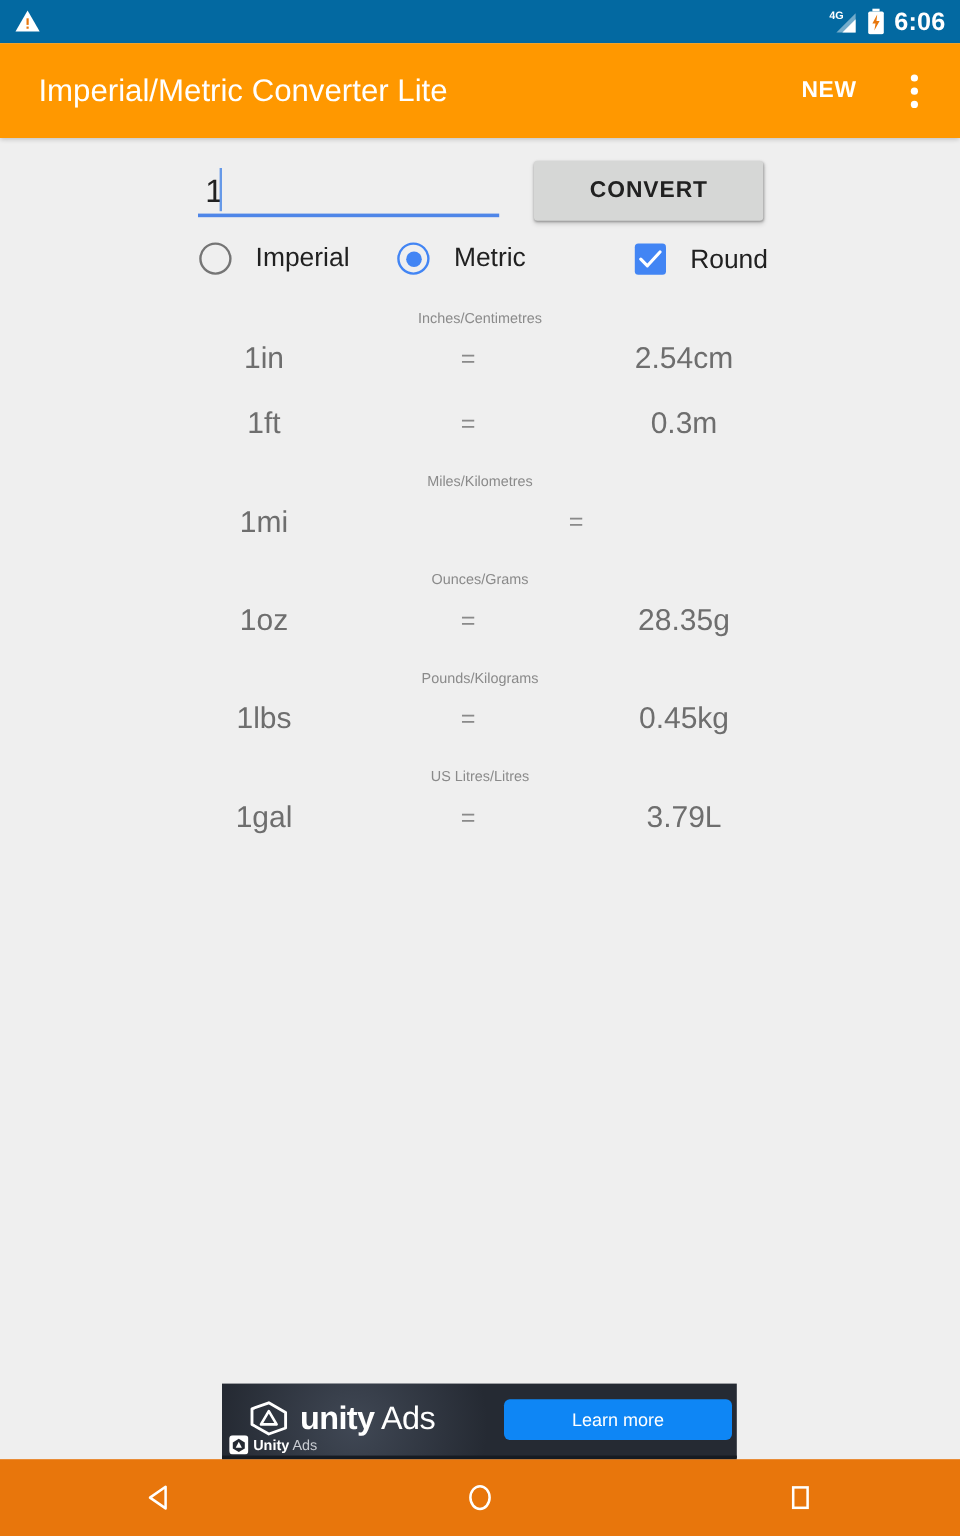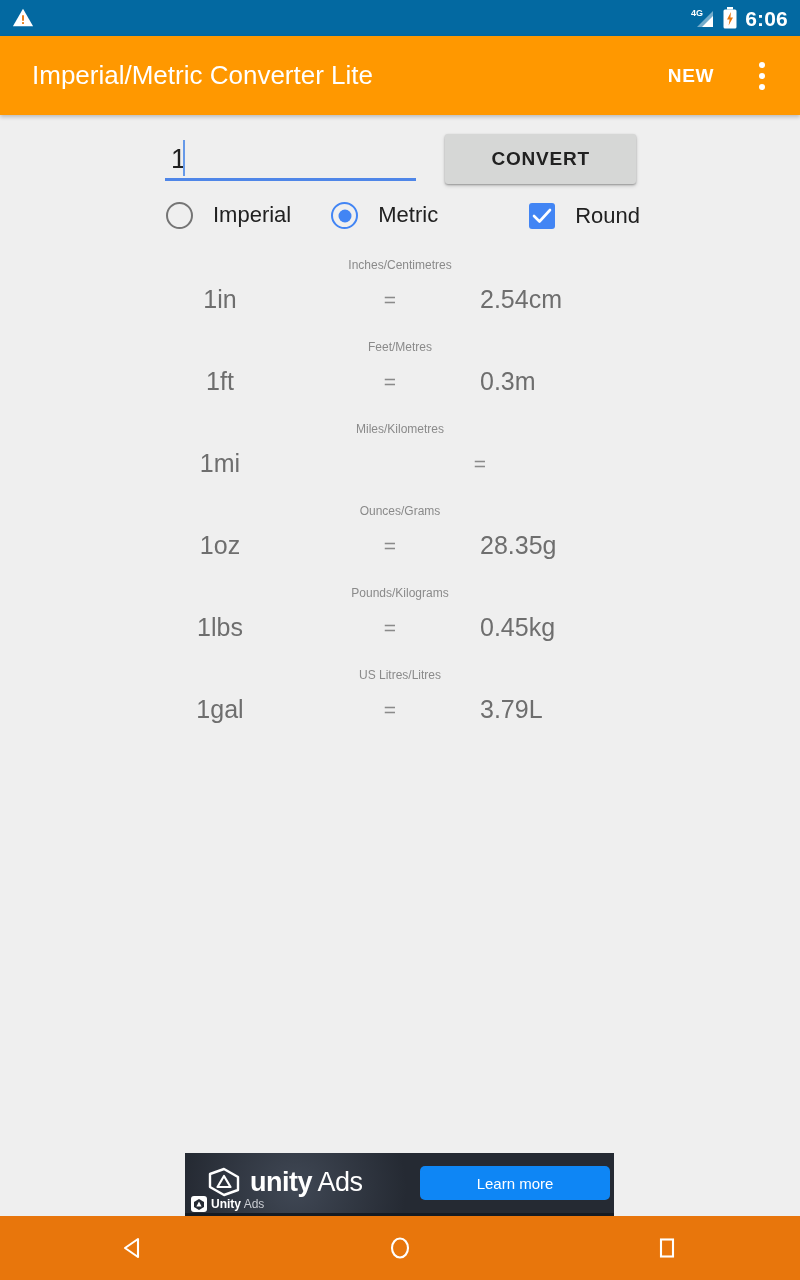--- a/index.html
+++ b/index.html
@@ -223,20 +223,21 @@
   }
   .cell-eq {
     flex: 1;
     text-align: center;
     color: #8a8a8a;
     font-size: 21px;
     line-height: 1;
   }
   .cell-right {
     width: 180px;
+    text-align: center;
     color: #6e6e6e;
     font-size: 25px;
     line-height: 1;
   }
 
   
   .ad-banner {
     position: absolute;
     left: 185px;
     top: 1153px;
@@ -396,21 +397,20 @@
   <div class="results" id="results">
       <div class="result-group">
         <div class="group-title">Inches/Centimetres</div>
         <div class="group-row">
           <div class="cell-left">1in</div>
           <div class="cell-eq">=</div>
           <div class="cell-right">2.54cm</div>
         </div>
       </div>
       <div class="result-group">
-        <div class="group-title">Feet/Metres</div>
         <div class="group-row">
           <div class="cell-left">1ft</div>
           <div class="cell-eq">=</div>
           <div class="cell-right">0.3m</div>
         </div>
       </div>
       <div class="result-group">
         <div class="group-title">Miles/Kilometres</div>
         <div class="group-row">
           <div class="cell-left">1mi</div>

